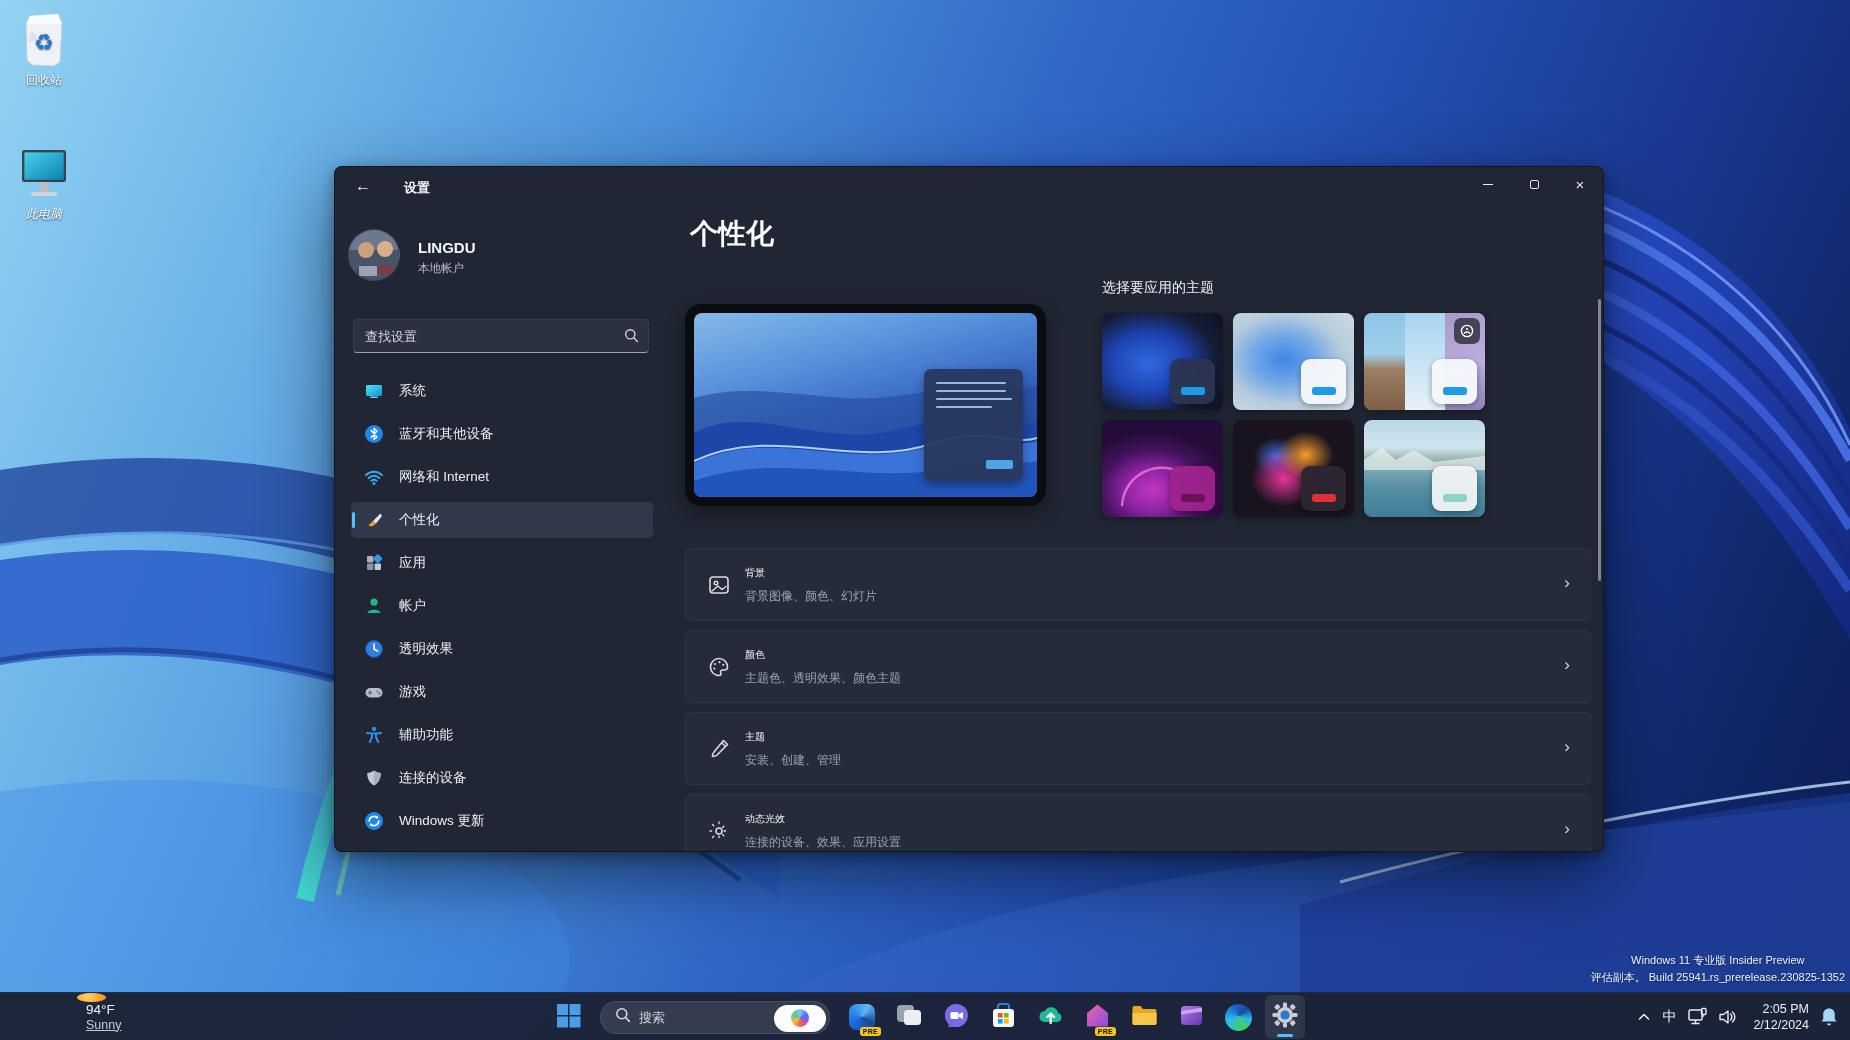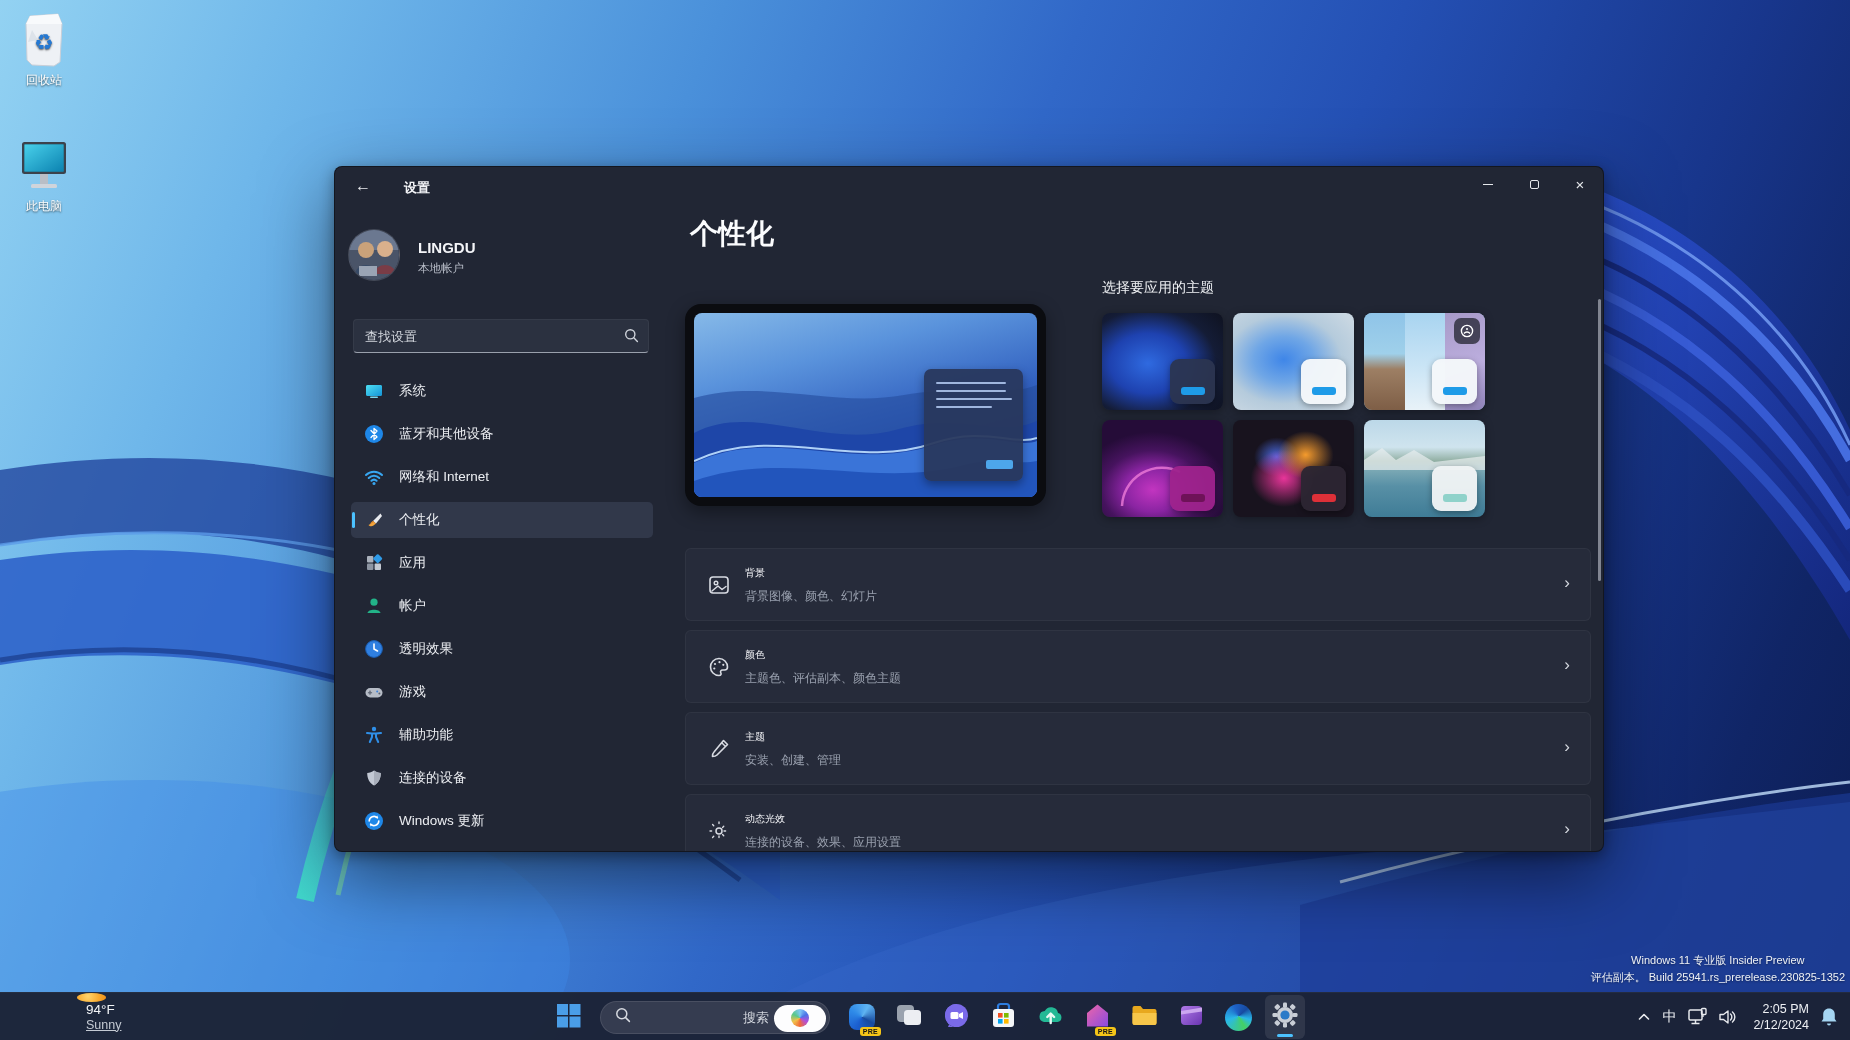--- a/index.html
+++ b/index.html
@@ -99,21 +99,21 @@
   .wtemp { font-size:13.5px; color:#f2f4f7; }
   .wcond { font-size:12.5px; color:#c4cad3;text-decoration:underline; }
 
   .centerbar { position:absolute; left:548px; top:0; height:48px; display:flex; align-items:center; }
   .tbtn { width:40px; height:44px; border-radius:6px; display:flex; align-items:center; justify-content:center;
     position:relative; flex:0 0 auto; }
   .searchpill { width:230px; height:33px; border-radius:17px; background:#353c50;
     border:1px solid rgba(255,255,255,.1); display:flex; align-items:center; position:relative;
     margin:0 12px; flex:0 0 auto; }
   .searchpill input { background:transparent; border:none; outline:none; color:#dadde3; font-size:13px;
-    width:130px; margin-left:8px; font-family:inherit;text-align:right; }
+    width:130px; margin-left:8px; font-family:inherit; }
   .searchpill input::placeholder { color:#d3d7de; opacity:1; }
   .searchpill .mag { margin-left:14px; }
   .copilotpill { position:absolute; right:3px; top:3px; width:52px; height:27px; border-radius:14px;
     background:#fdfdfe; display:flex; align-items:center; justify-content:center; }
   .copilotdot { width:18px; height:18px; border-radius:50%;
     background:conic-gradient(#7ec6f5,#4a74e8,#b44fd8,#ef6a3a,#f2c14a,#58c88a,#7ec6f5); }
   .apps { display:flex; gap:7px; }
   .prebadge { position:absolute; right:1px; bottom:3px; background:#f5c518; color:#141414;
     font-size:7px; font-weight:bold; padding:1px 3px; border-radius:3px; letter-spacing:.3px; }
   .tbtn.active { background:rgba(255,255,255,.09); }
@@ -165,21 +165,21 @@
       <svg width="44" height="58" viewBox="0 0 44 58">
         <path d="M8,6 L36,4 L40,14 L38,52 L32,56 L10,55 L5,50 L4,14 Z" fill="#eef1f5" stroke="#c9cfd8" stroke-width="1"></path>
         <path d="M8,6 L36,4 L40,14 L4,14 Z" fill="#f8fafc"></path>
         <path d="M10,20 L16,30 L6,32 Z" fill="#dde3ea"></path>
         <text x="22" y="40" text-anchor="middle" font-size="22" fill="#2479d4">♻</text>
       </svg>
     </div>
     <div>回收站</div>
   </div>
 
-  <div class="dicon" style="left:2px; top:132px;">
+  <div class="dicon" style="left:2px; top:140px;font-style:italic;">
     <div class="art">
       <svg width="52" height="58" viewBox="0 0 52 58">
         <rect x="4" y="6" width="44" height="32" rx="2.5" fill="#3c424c"></rect>
         <rect x="6.5" y="8.5" width="39" height="27" fill="#0e9fc8"></rect>
         <rect x="6.5" y="8.5" width="39" height="27" fill="url(#pcscr)"></rect>
         <defs>
             <linearGradient id="pcscr" x1="0" y1="0" x2="1" y2="1">
           <stop offset="0" stop-color="#4fd6ee" stop-opacity="0.9"></stop>
               <stop offset="1" stop-color="#0b7fae" stop-opacity="0.9"></stop>
         </linearGradient>
@@ -467,21 +467,21 @@
       <span class="ricon">
         <svg width="24" height="24" viewBox="0 0 24 24">
             <path d="M12,3.5 A8.5,8.5 0 1 0 12,20.5 C14,20.5 14.5,19 13.8,17.8 C13,16.4 14,15 15.6,15 L17.5,15 A3,3 0 0 0 20.5,12 A8.5,8.5 0 0 0 12,3.5 Z" fill="none" stroke="#d8dbe2" stroke-width="1.6"></path>
             <circle cx="8" cy="9" r="1.1" fill="#d8dbe2"></circle>
             <circle cx="12.5" cy="7.2" r="1.1" fill="#d8dbe2"></circle>
             <circle cx="16.3" cy="9.8" r="1.1" fill="#d8dbe2"></circle>
             <circle cx="7.3" cy="13.5" r="1.1" fill="#d8dbe2"></circle>
           </svg>
       </span>
       <span class="rtitle">颜色</span>
-      <span class="rsub">主题色、评估副本、颜色主题</span>
+      <span class="rsub">主题色、透明效果、颜色主题</span>
       <span class="chev">›</span>
     </div>
 
     <div class="srow" style="top:545px;">
       <span class="ricon">
         <svg width="24" height="24" viewBox="0 0 24 24">
             <path d="M16.5,3.5 L20.5,7.5 L10,18 C9,19 7,19.5 5.5,19.5 C5.5,18 6,16 7,15 Z" fill="none" stroke="#d8dbe2" stroke-width="1.6" stroke-linejoin="round"></path>
             <path d="M14.5,5.5 L18.5,9.5" stroke="#d8dbe2" stroke-width="1.4"></path>
           </svg>
       </span>

